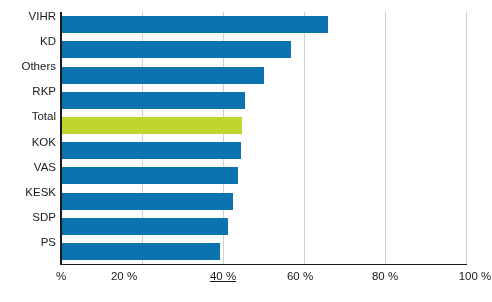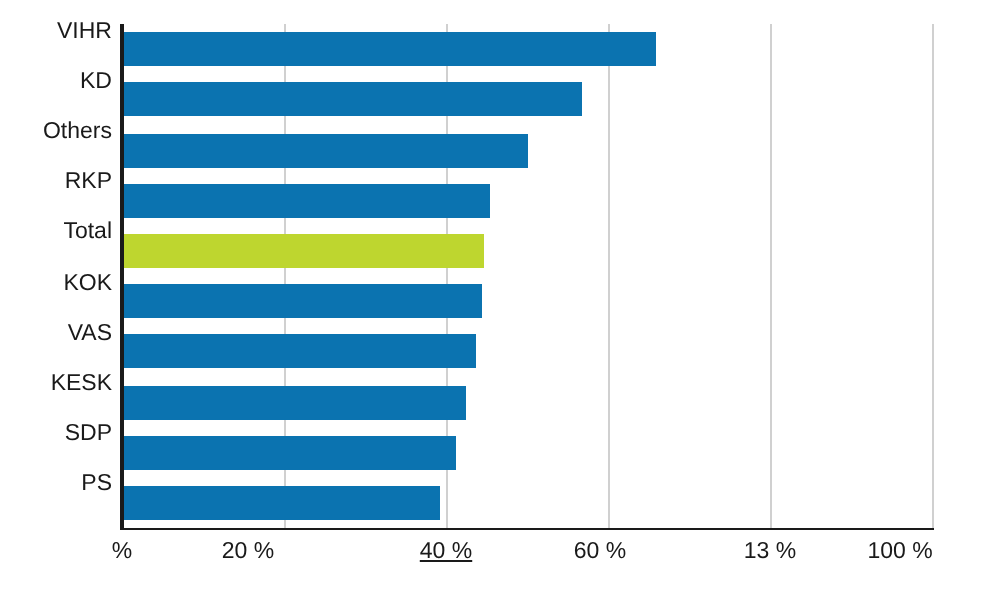--- a/index.html
+++ b/index.html
@@ -163,17 +163,17 @@
   </div>
 
   <div class="y-axis-line"></div>
   <div class="x-axis-line"></div>
 
   <div id="x-tick-labels">
       <div class="x-tick-label" style="left: 61px;">%</div>
       <div class="x-tick-label" style="left: 124px;">20 %</div>
       <div class="x-tick-label" style="left: 223px; text-decoration: underline;">40 %</div>
       <div class="x-tick-label" style="left: 300px;">60 %</div>
-      <div class="x-tick-label" style="left: 385px;">13 %</div>
-      <div class="x-tick-label" style="left: 450px;">100 %</div>
+      <div class="x-tick-label" style="left: 385px;">80 %</div>
+      <div class="x-tick-label" style="left: 475px;">100 %</div>
     </div>
 
 </div>
 
 </body></html>

